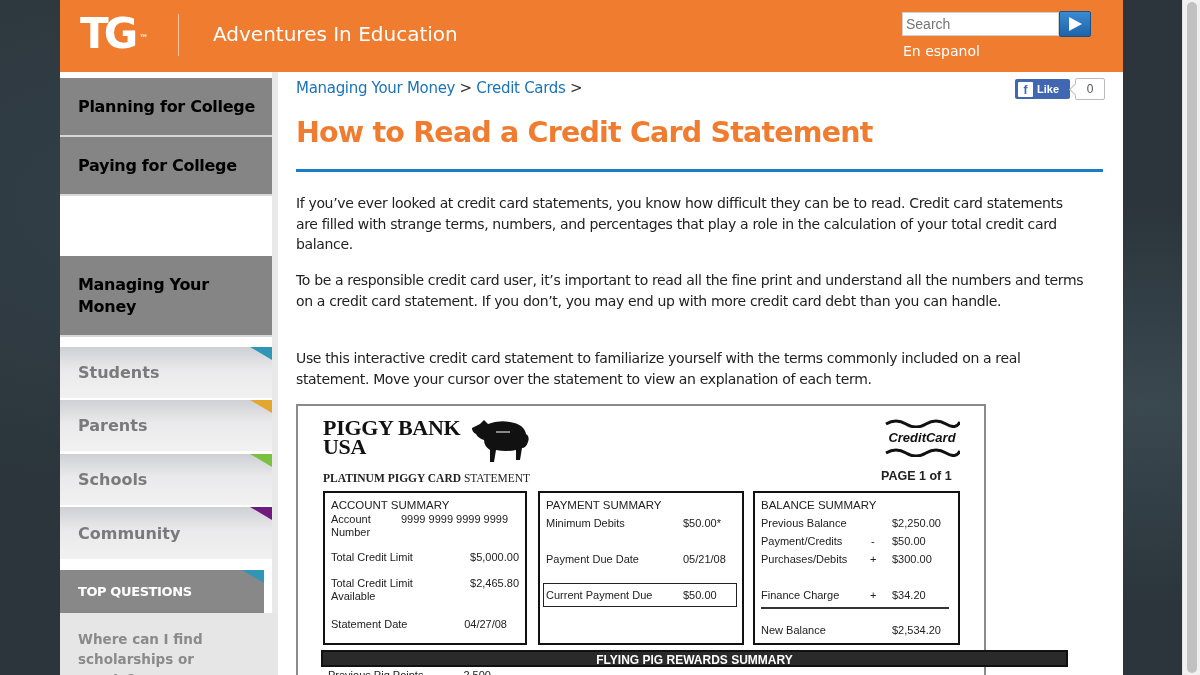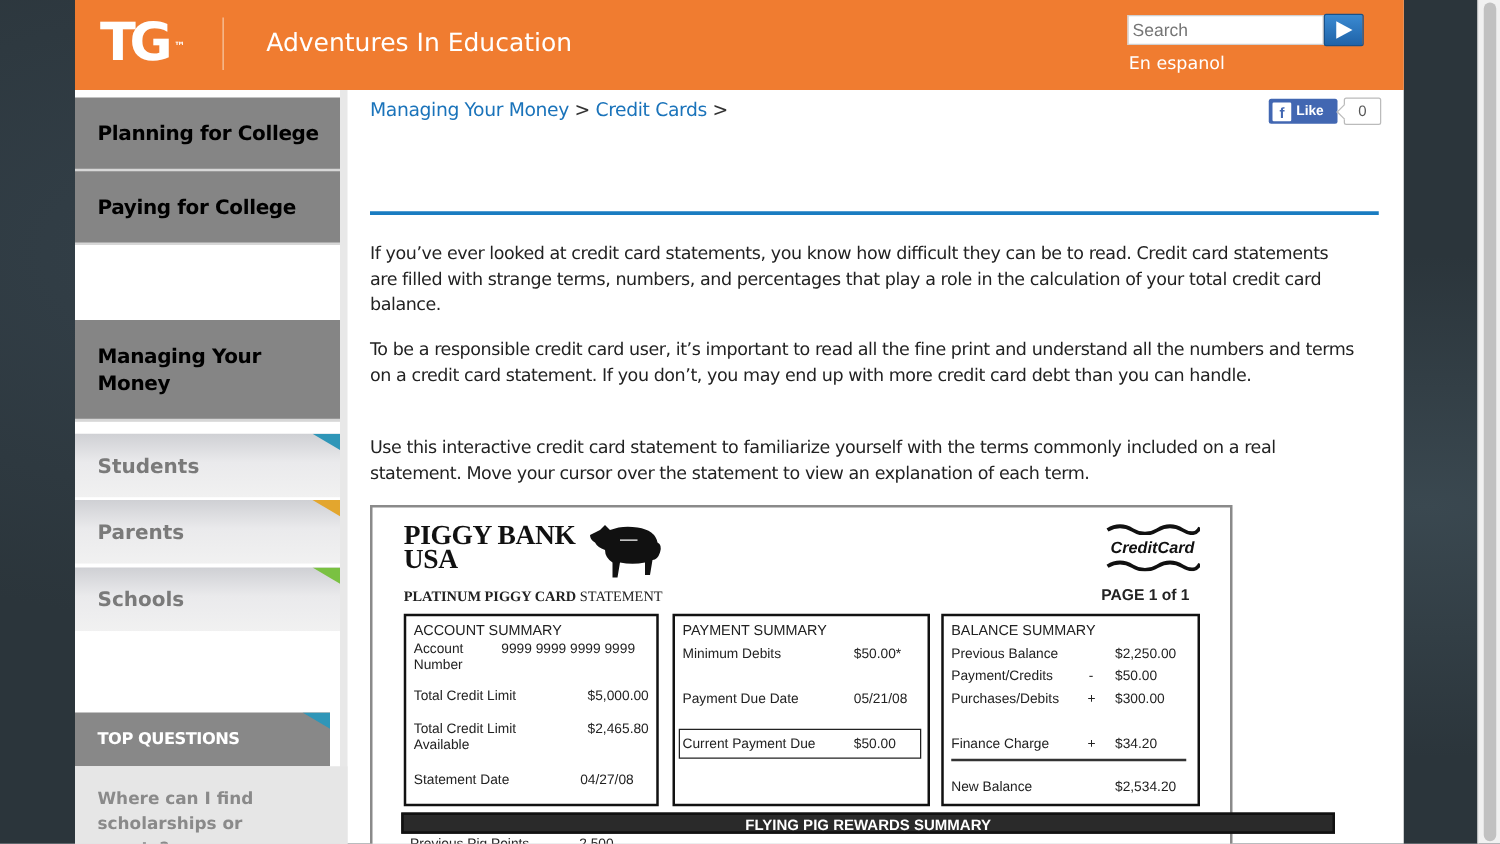--- a/index.html
+++ b/index.html
@@ -101,20 +101,24 @@
     <div class="corner" style="border-top-color:#2f96b8;"></div>
   </div>
   <div class="nav-aud" style="top:400px;">
     <span>Parents</span>
     <div class="corner" style="border-top-color:#e3a62e;"></div>
   </div>
   <div class="nav-aud" style="top:454px;">
     <span>Schools</span>
     <div class="corner" style="border-top-color:#7ac142;"></div>
   </div>
+  <div class="nav-aud" style="top:507px;height:53px;">
+    <span>Community</span>
+    <div class="corner" style="border-top-color:#6e1a7f;"></div>
+  </div>
 
   <div class="topq">
     <span>TOP QUESTIONS</span>
     <div class="corner" style="border-top-color:#2f96b8;"></div>
   </div>
   <div class="topq-body">
     <div style="width:170px;">Where can I find scholarships or grants?</div>
   </div>
 
   <div class="breadcrumb">
@@ -123,20 +127,21 @@
     <a>Credit Cards</a>
     <span>&gt;</span>
   </div>
 
   <div class="fb-like">
     <span class="fb-f">f</span>
     <span>Like</span>
   </div>
   <div class="fb-count">0</div>
 
+  <h1 class="page-title">How to Read a Credit Card Statement</h1>
   <div class="title-rule"></div>
 
   <p class="para" style="top:193px;">If you’ve ever looked at credit card statements, you know how difficult they can be to read. Credit card statements are filled with strange terms, numbers, and percentages that play a role in the calculation of your total credit card balance.</p>
   <p class="para" style="top:270px;">To be a responsible credit card user, it’s important to read all the fine print and understand all the numbers and terms on a credit card statement. If you don’t, you may end up with more credit card debt than you can handle.</p>
   <p class="para" style="top:348px;">Use this interactive credit card statement to familiarize yourself with the terms commonly included on a real statement. Move your cursor over the statement to view an explanation of each term.</p>
 
   <div class="statement">
     <div class="bank-name">
       <div>PIGGY BANK</div>
       <div>USA</div>

